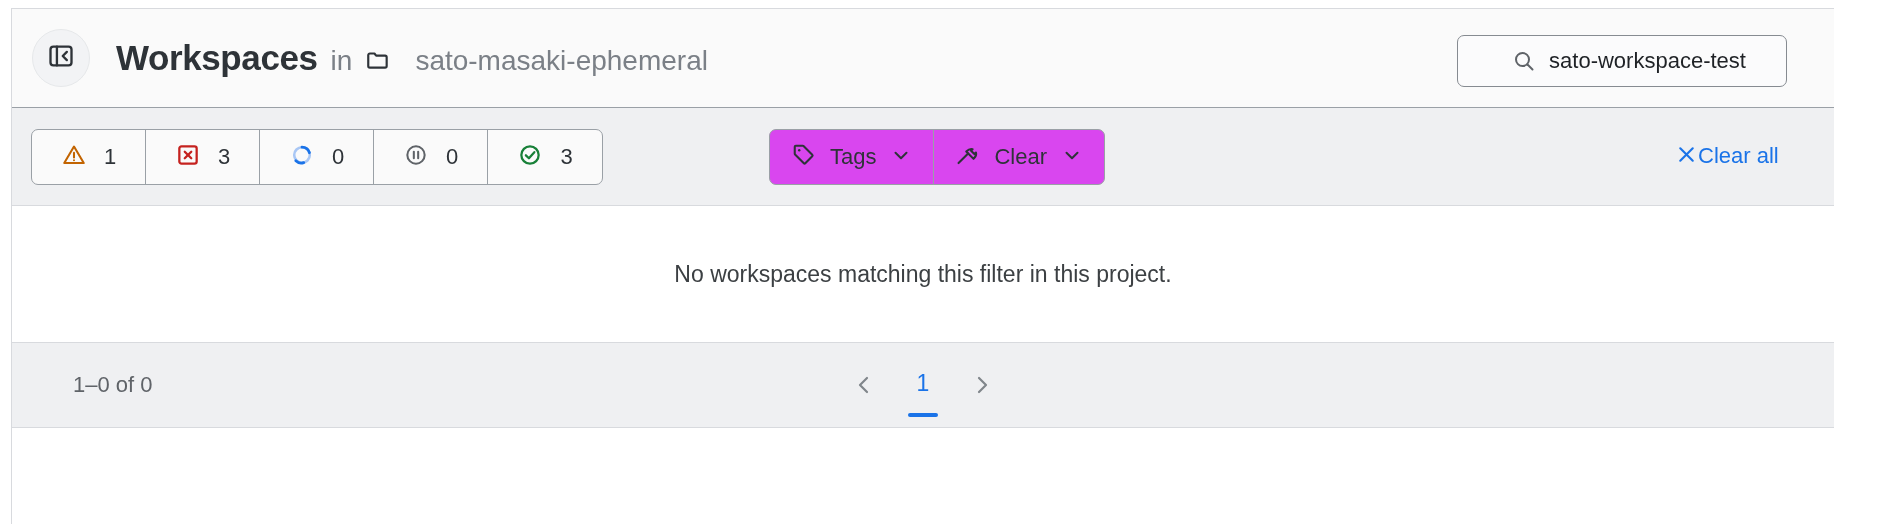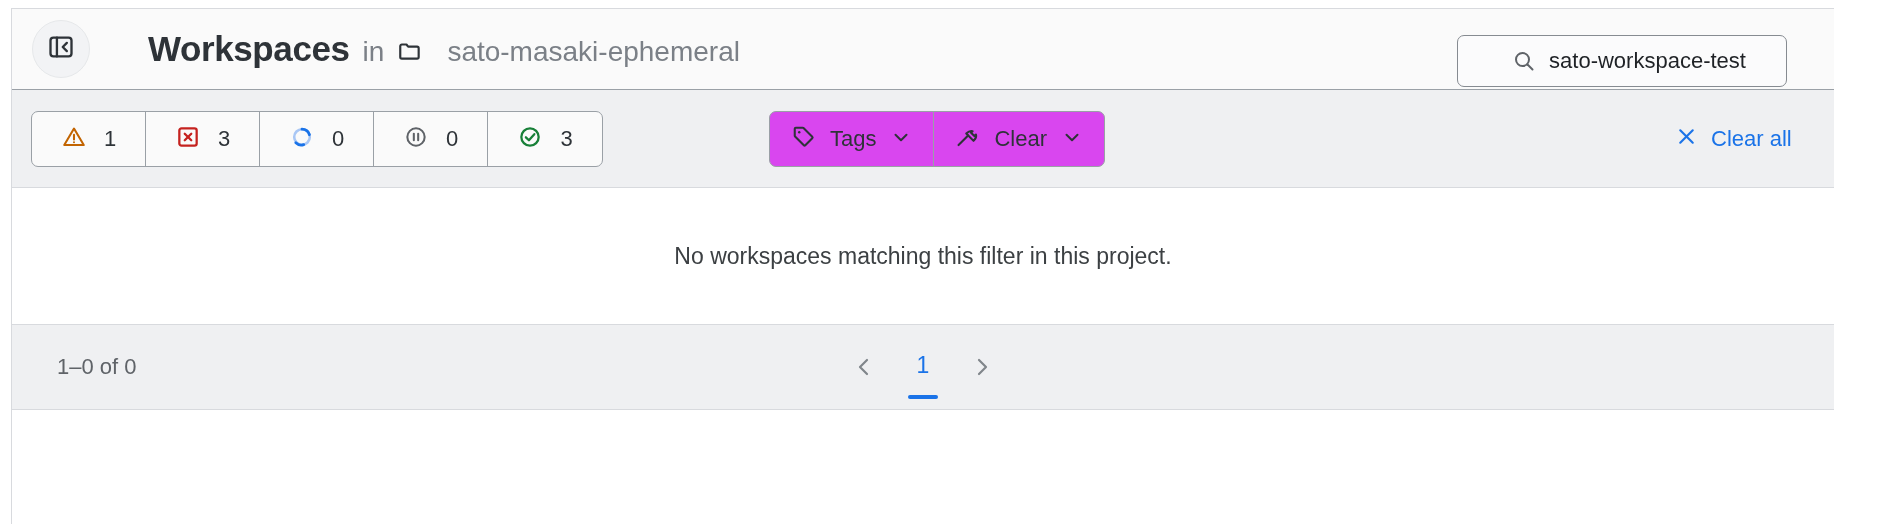--- a/index.html
+++ b/index.html
@@ -25,28 +25,27 @@
     width: 1823px;
     height: 516px;
     border-left: 1px solid #d8dade;
     box-sizing: border-box;
     background: #ffffff;
   }
 
   
   .header {
     position: relative;
-    height: 82px;
+    height: 100px;
     background: #fafafa;
     border-top: 1px solid #d8dade;
     border-bottom: 1px solid #9aa0a6;
     box-sizing: border-box;
     display: flex;
     align-items: center;
-    gap: 32px;
   }
   .collapse-btn {
     margin-left: 20px;
     width: 56px;
     height: 56px;
     border-radius: 50%;
     background: #f2f3f5;
     border: 1px solid #e6e8ea;
     display: flex;
     align-items: center;
@@ -171,22 +170,22 @@
   }
   .dropdown:last-child { border-right: none; }
   .dropdown-label {
     font-size: 22px;
     color: #2e3338;
   }
   .clear-all {
     position: absolute;
     left: 1663px;
     display: flex;
-    align-items: center;
-    gap: 13px;
+    align-items: flex-start;
+    gap: 0;
     cursor: pointer;
   }
   .clear-all-label {
     font-size: 22px;
     color: #1a73e8;
   }
 
   
   .empty-state {
     height: 136px;
@@ -203,20 +202,21 @@
   
   .footer {
     position: relative;
     height: 86px;
     background: #eff0f2;
     border-top: 1px solid #d8dade;
     border-bottom: 1px solid #d8dade;
     box-sizing: border-box;
     display: flex;
     align-items: center;
+    padding-left: 16px;
   }
   .range-text {
     margin-left: 45px;
     font-size: 22px;
     color: #5f6368;
   }
   .pager {
     position: absolute;
     left: 0;
     right: 0;

